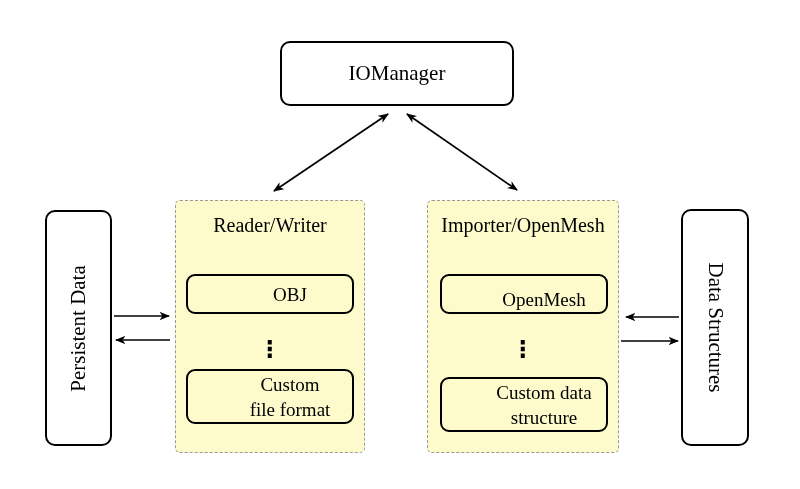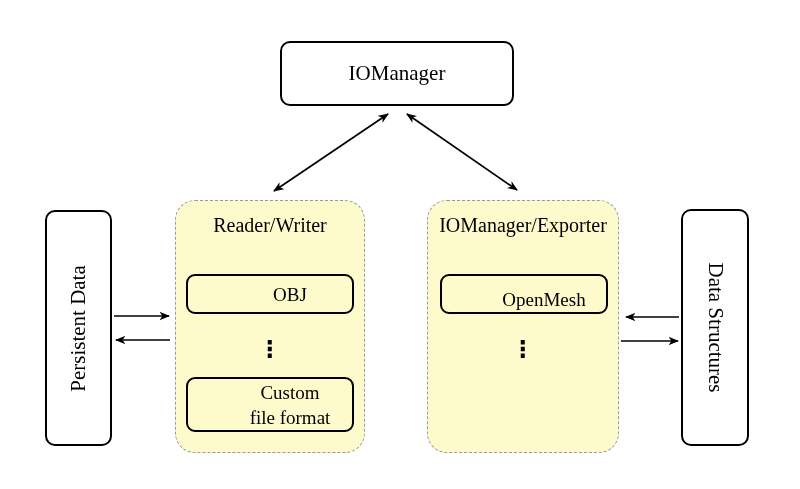--- a/index.html
+++ b/index.html
@@ -22,21 +22,21 @@
     justify-content: center;
     box-sizing: border-box;
   }
   .node-label { font-size: 21px; white-space: nowrap; }
   .vlabel-left  { transform: rotate(-90deg); }
   .vlabel-right { transform: rotate(90deg); }
   .container {
     position: absolute;
     background: #fdfbcc;
     border: 1.5px dashed #999999;
-    border-radius: 20px;
+    border-radius: 5px;
     box-sizing: border-box;
   }
   .container-title {
     position: absolute;
     top: 13px;
     left: 0;
     width: 100%;
     text-align: center;
     font-size: 20px;
     white-space: nowrap;
@@ -107,27 +107,31 @@
   <div class="node" style="left:681px; top:209px; width:68px; height:237px;">
     <span class="node-label vlabel-right">Data Structures</span>
   </div>
 
   <div class="container" style="left:175px; top:200px; width:190px; height:253px;">
     <div class="container-title">Reader/Writer</div>
     <div class="inner-node" style="left:10px; top:73px; width:168px; height:40px;">
       <span>OBJ</span>
     </div>
     <div class="vdots">⋮</div>
-    <div class="inner-node" style="left:10px; top:176px; width:168px; height:55px;">
+    <div class="inner-node" style="left:10px; top:168px; width:168px; height:55px;">
       <span>Custom</span>
       <span>file format</span>
     </div>
   </div>
 
   <div class="container" style="left:427px; top:200px; width:192px; height:253px;">
-    <div class="container-title">IOManager/Exporter</div>
+    <div class="container-title">Importer/OpenMesh</div>
     <div class="inner-node" style="left:12px; top:73px; width:168px; height:40px;justify-content:flex-end;">
       <span>OpenMesh</span>
     </div>
     <div class="vdots">⋮</div>
+    <div class="inner-node" style="left:12px; top:176px; width:168px; height:55px;">
+      <span>Custom data</span>
+      <span>structure</span>
+    </div>
   </div>
 
 </div>
 
 </body></html>

